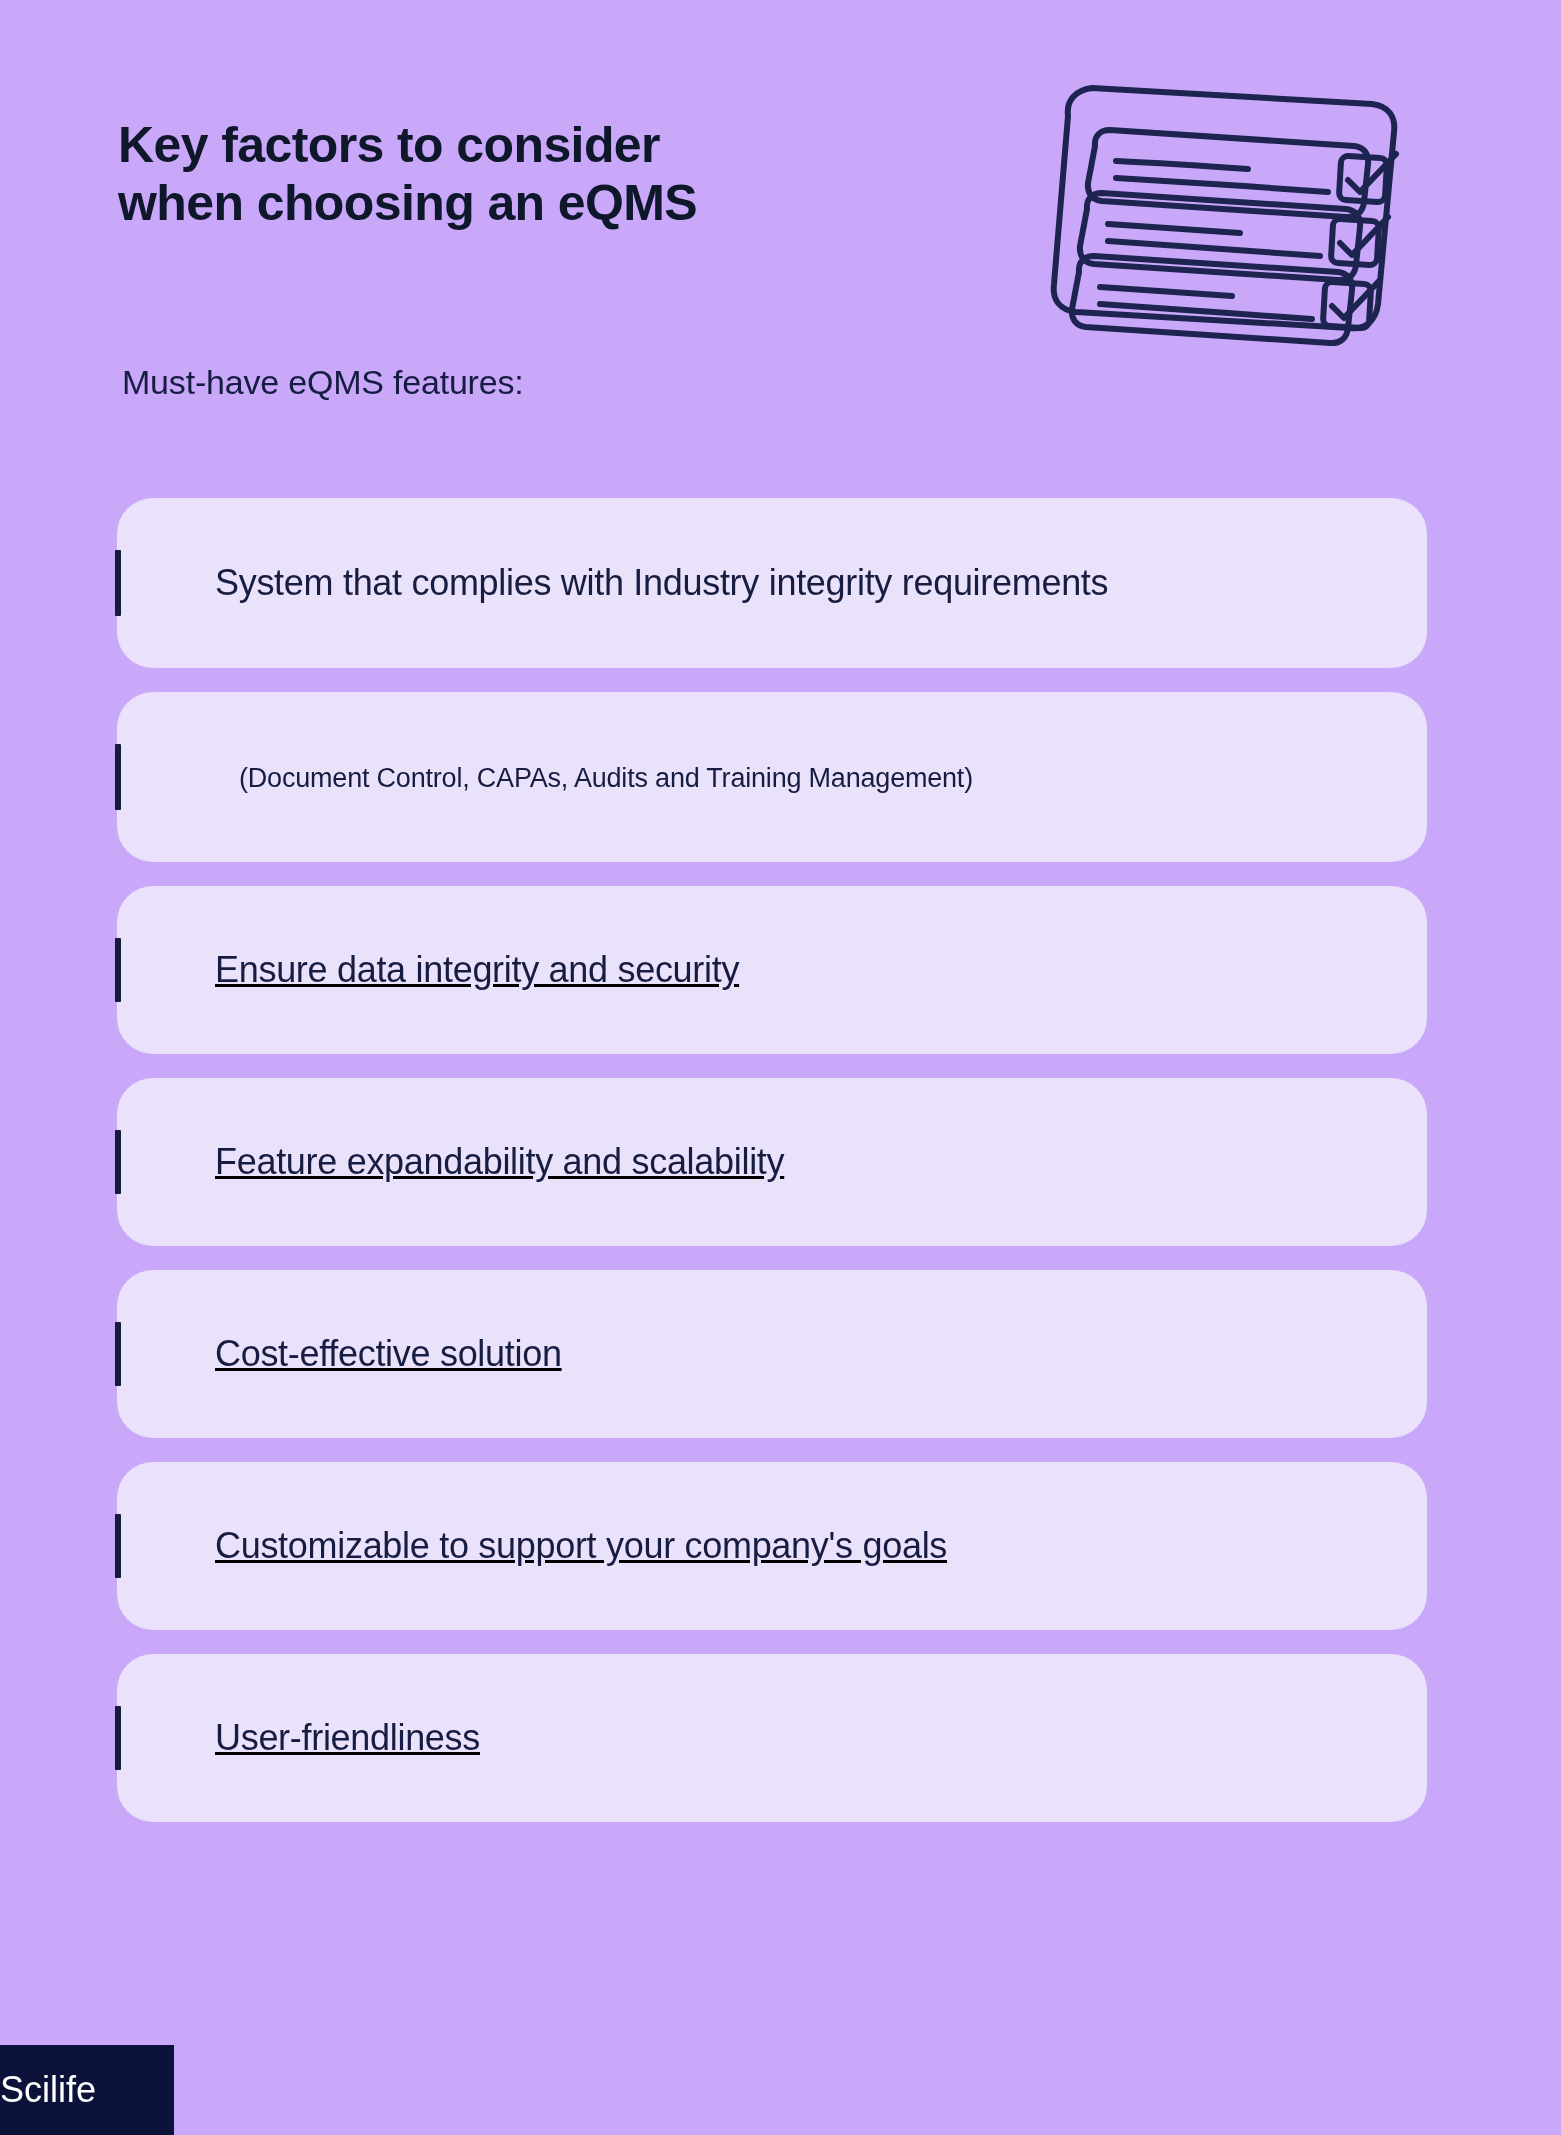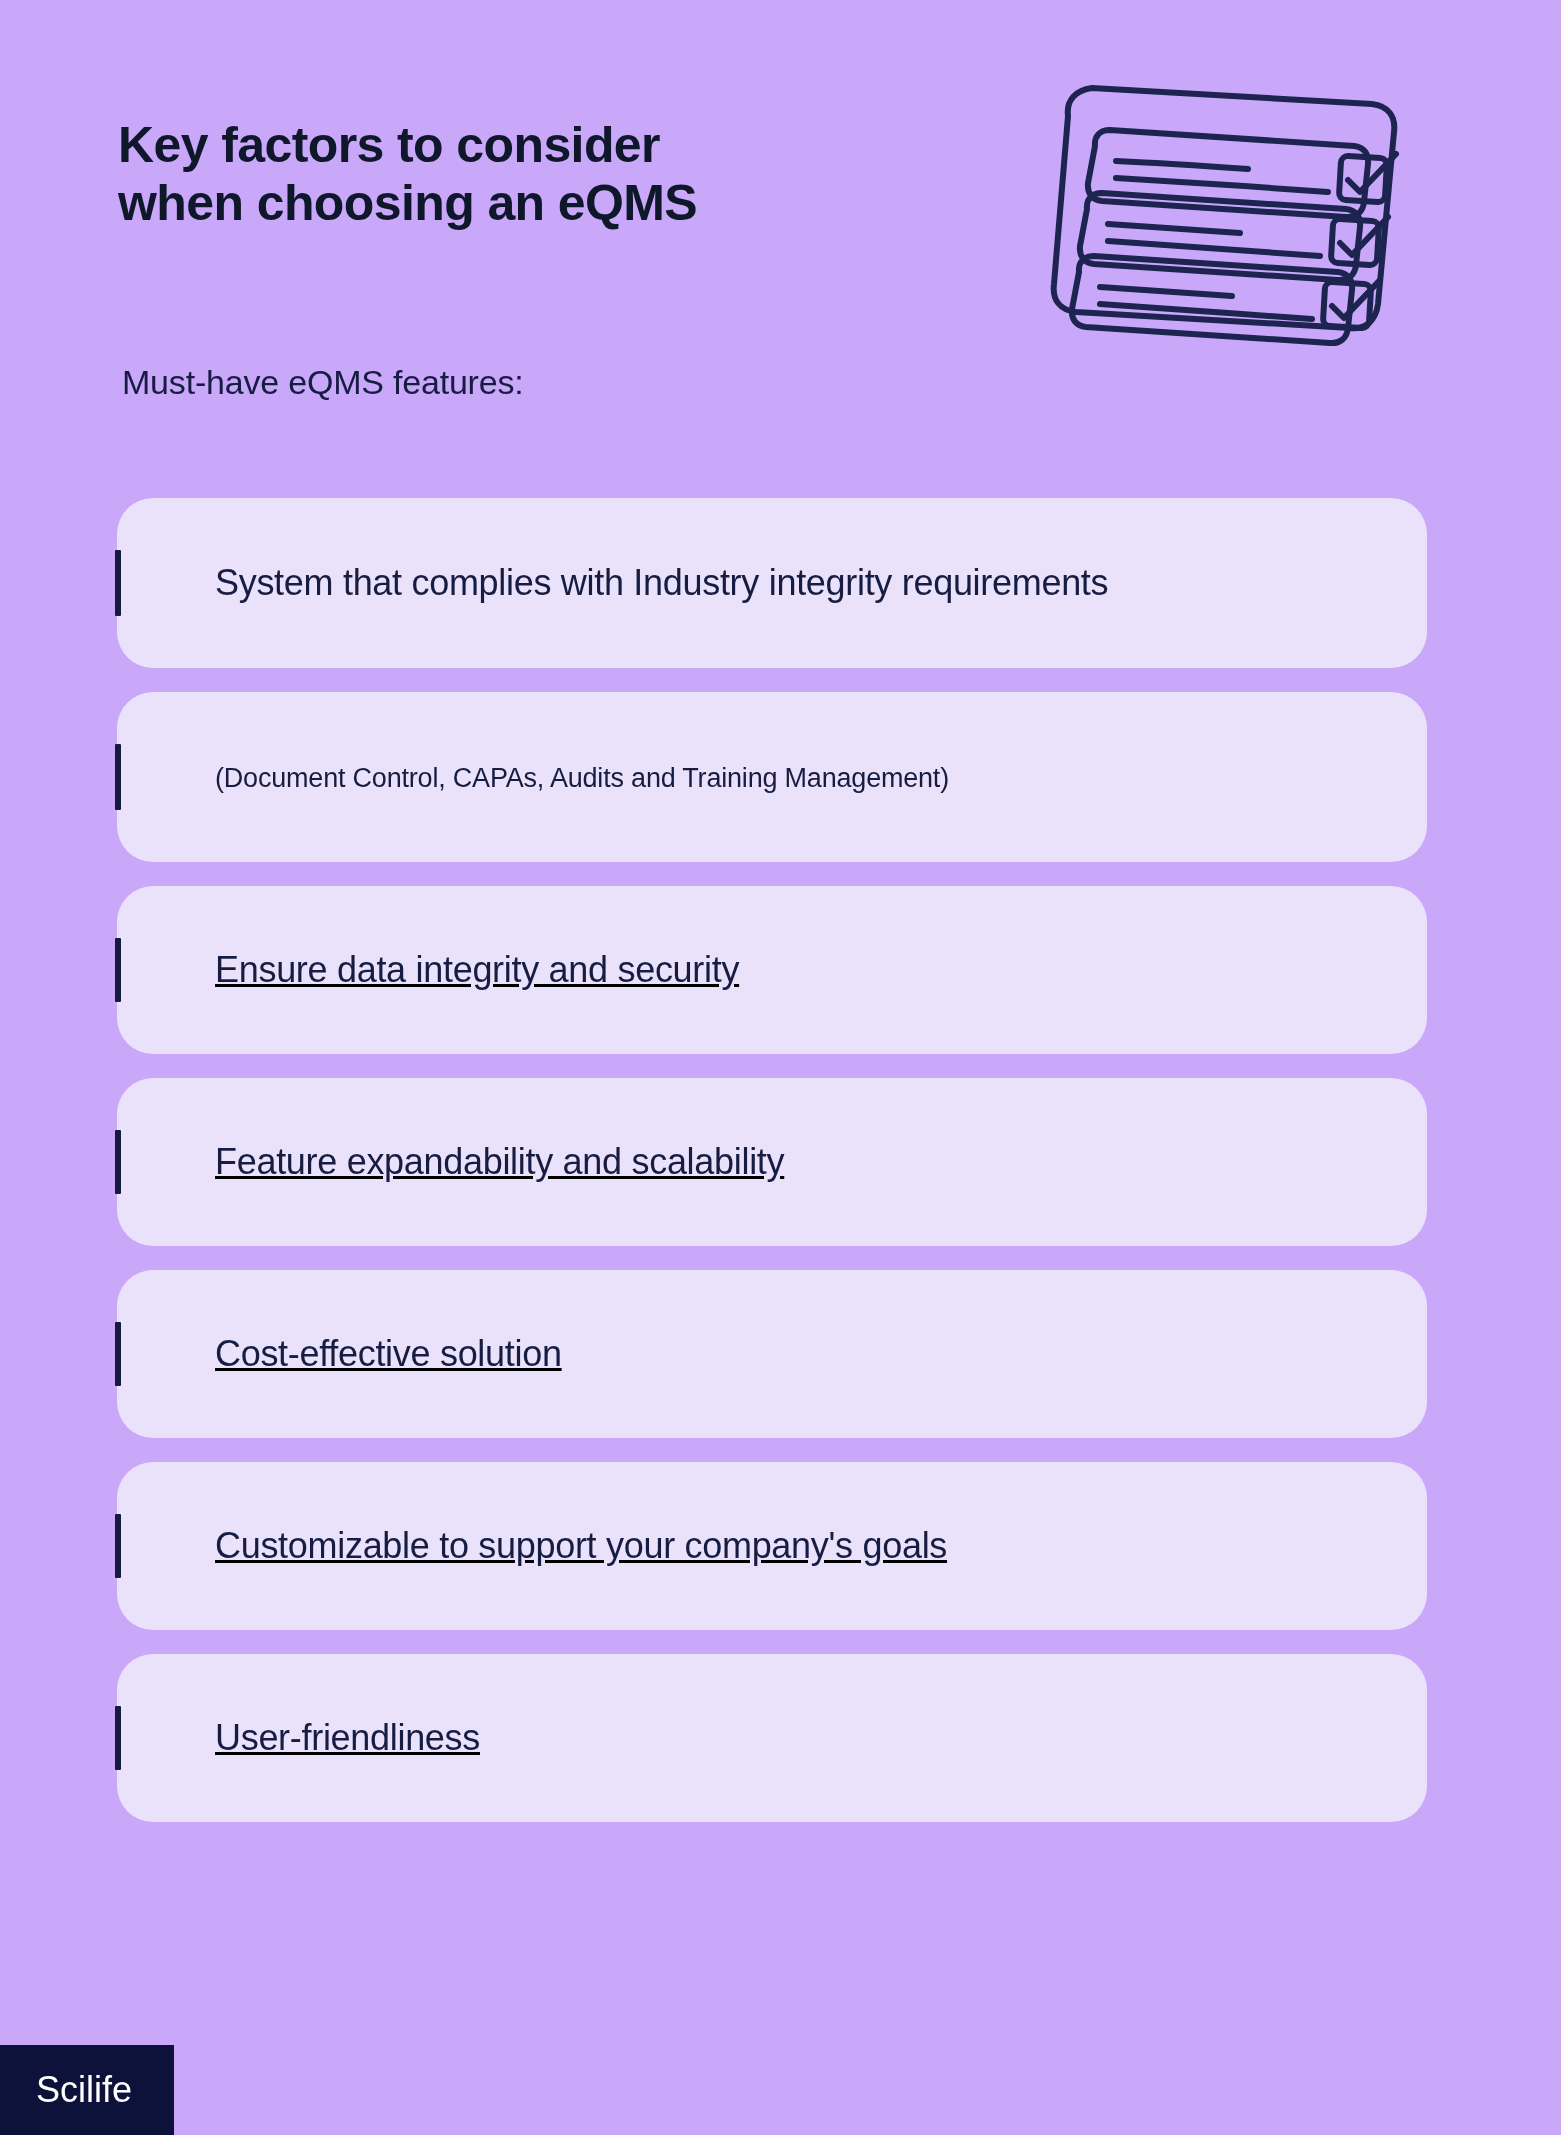--- a/index.html
+++ b/index.html
@@ -115,20 +115,21 @@
     color: #171d42;
   }
 
   .card-subtext {
     font-size: 27px;
     font-weight: normal;
     line-height: 1.2;
     letter-spacing: -0.2px;
     color: #171d42;
     margin-top: 2px;
+    margin-left: 24px;
   }
 
   .card-subtext:empty {
     display: none;
   }
 
   
   .card.h-tall   { height: 170px; }
   .card.h-std    { height: 168px; text-decoration: underline; }
 
@@ -141,21 +142,20 @@
     height: 90px;
     background: #0c1239;
     display: flex;
     align-items: center;
   }
   .logo-text {
     color: #ffffff;
     font-size: 36px;
     font-weight: normal;
     letter-spacing: 0px;
-    padding-left: 36px;
   }
 </style>
 </head>
 <body>
 
 <div class="page">
 
   <div class="header">
 
     <h1 class="page-title">Key factors to consider

